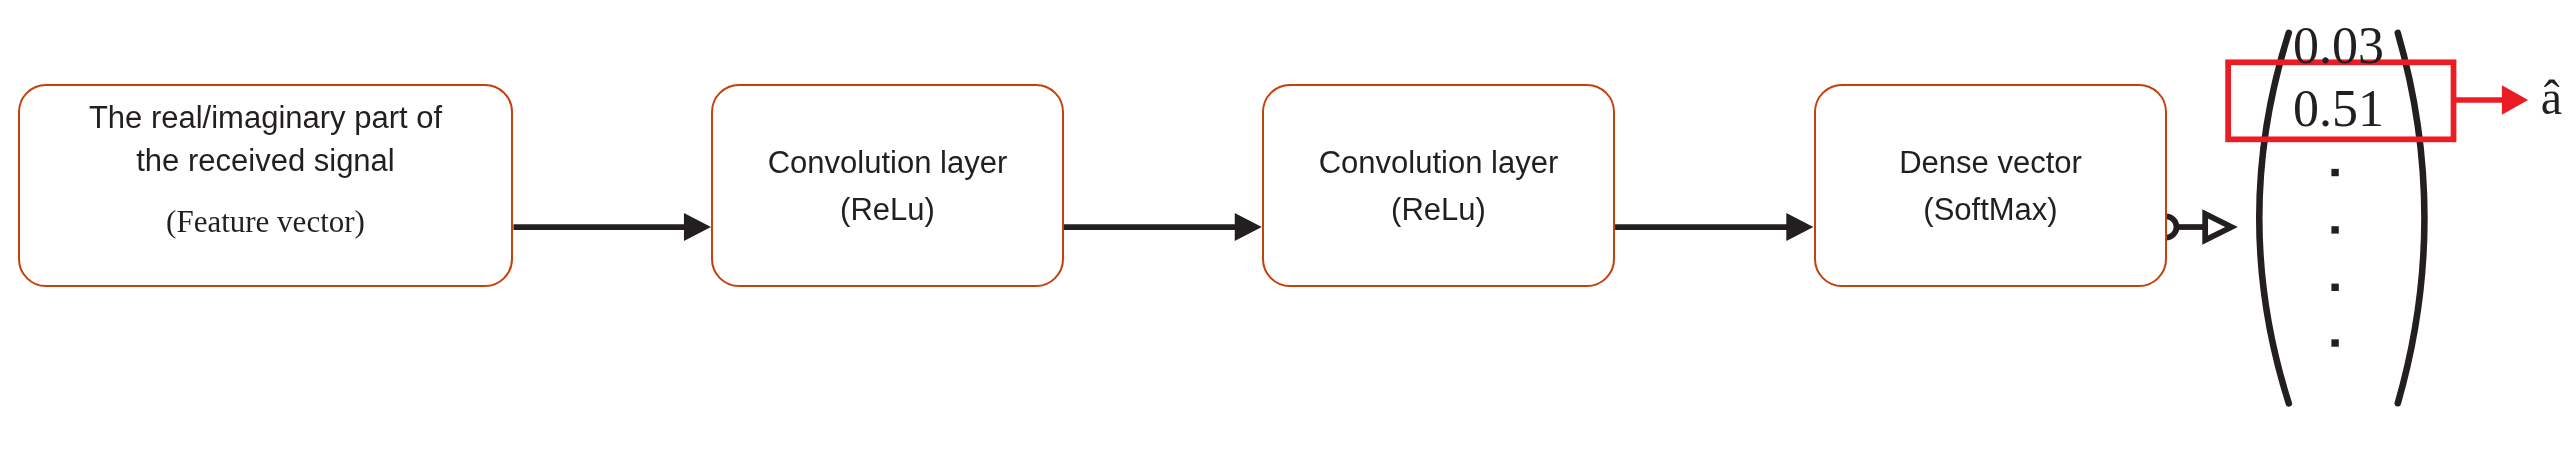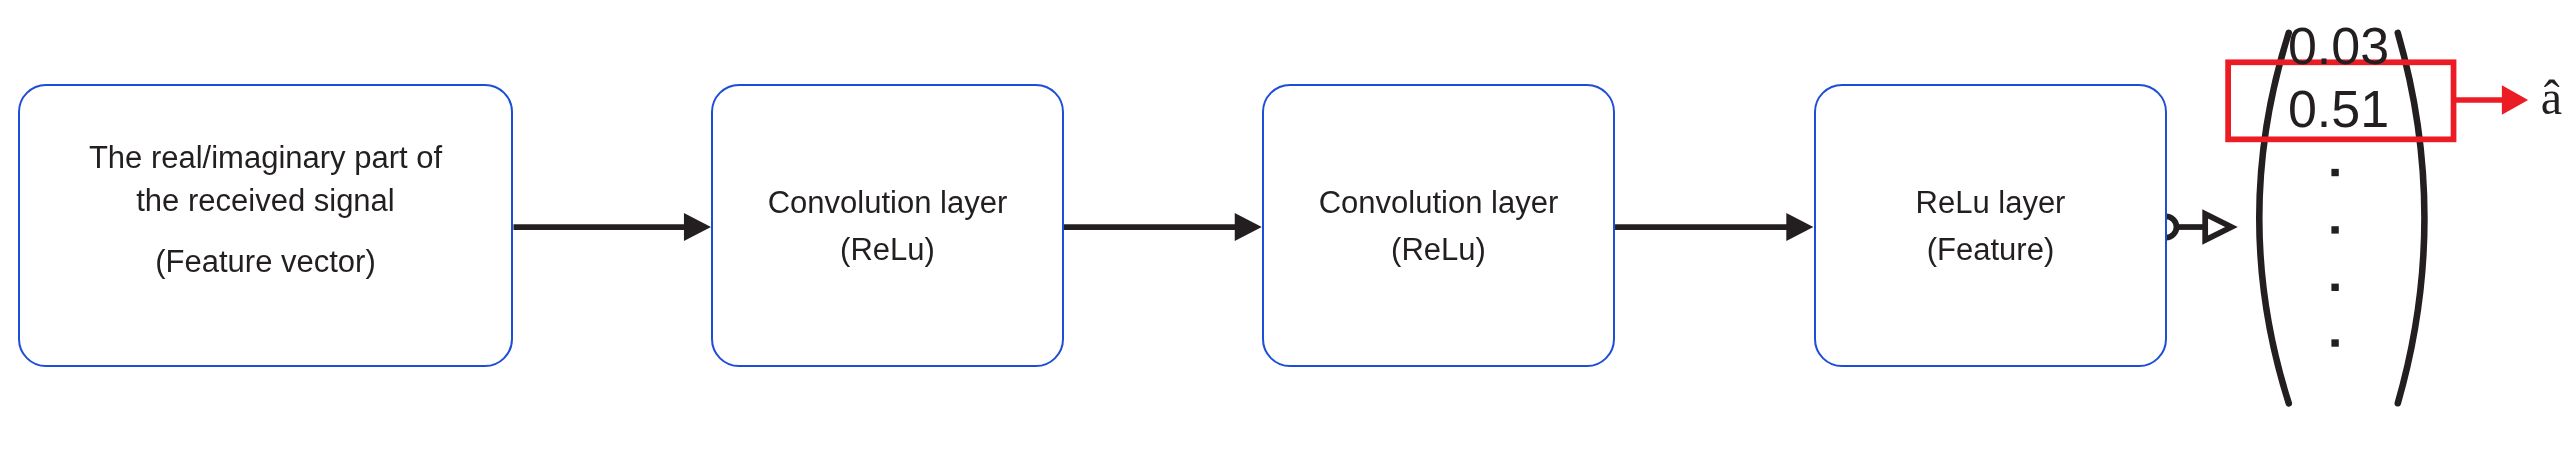--- a/index.html
+++ b/index.html
@@ -7,42 +7,42 @@
     position:relative;
     width:2576px;height:459px;
     background:#ffffff;
     font-family:"Liberation Sans", sans-serif;
     color:#231f20;
     overflow:hidden;
   }
   .layer-svg{position:absolute;left:0;top:0;}
   .box{
     position:absolute;
-    top:84px;height:283px;
-    border:2px solid #1d4ed8;
+    top:84px;height:203px;
+    border:2px solid #c2410c;
     border-radius:28px;
     box-sizing:border-box;
     display:flex;flex-direction:column;
     align-items:center;justify-content:center;
     text-align:center;
     font-size:31px;line-height:43px;
     background:#ffffff;
   }
   .box .title{white-space:pre-line;}
   .box .subtitle{margin-top:4px;}
   #box-input{left:18px;width:495px;padding-bottom:33px;}
-  #box-input .subtitle{margin-top:18px;}
+  #box-input .subtitle{margin-top:18px;font-family:Liberation Serif, serif;}
   #box-conv1{left:711px;width:353px;}
   #box-conv2{left:1262px;width:353px;}
   #box-dense{left:1814px;width:353px;}
   .vec-num{
     position:absolute;
     left:2273px;width:131px;
     text-align:center;
-    font-family:Liberation Sans, sans-serif;
+    font-family:Liberation Serif, serif;
     font-size:52px;line-height:52px;
     color:#231f20;
   }
   #vec-top{top:19.7px;}
   #vec-mid{top:83px;}
   #vec-bot{top:356px;}
   .pred-label{
     position:absolute;
     left:2527px;top:72px;width:49px;
     text-align:center;
@@ -107,22 +107,22 @@
     <div class="title">Convolution layer</div>
     <div class="subtitle">(ReLu)</div>
   </div>
 
   <div class="box" id="box-conv2">
     <div class="title">Convolution layer</div>
     <div class="subtitle">(ReLu)</div>
   </div>
 
   <div class="box" id="box-dense">
-    <div class="title">ReLu layer</div>
-    <div class="subtitle">(Feature)</div>
+    <div class="title">Dense vector</div>
+    <div class="subtitle">(SoftMax)</div>
   </div>
 
   <div class="vec-num" id="vec-top">0.03</div>
   <div class="vec-num" id="vec-mid">0.51</div>
 
   <div class="pred-label">â</div>
 
 </div>
 
 

